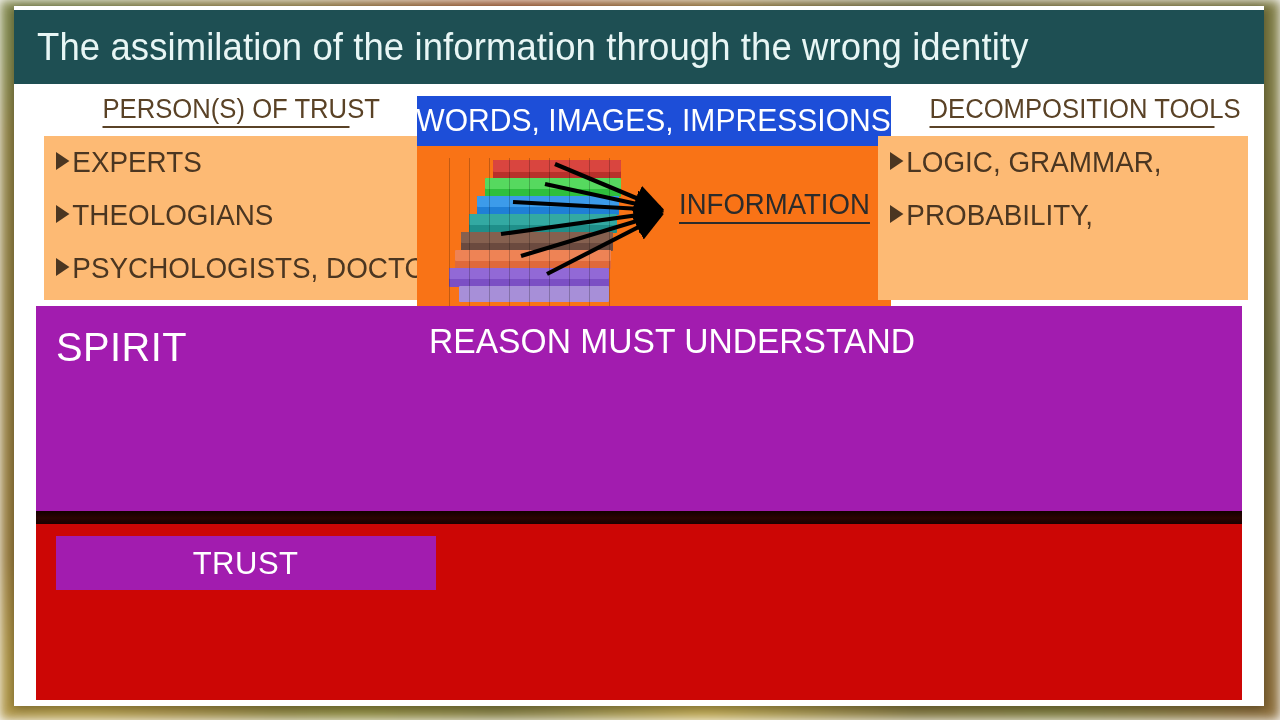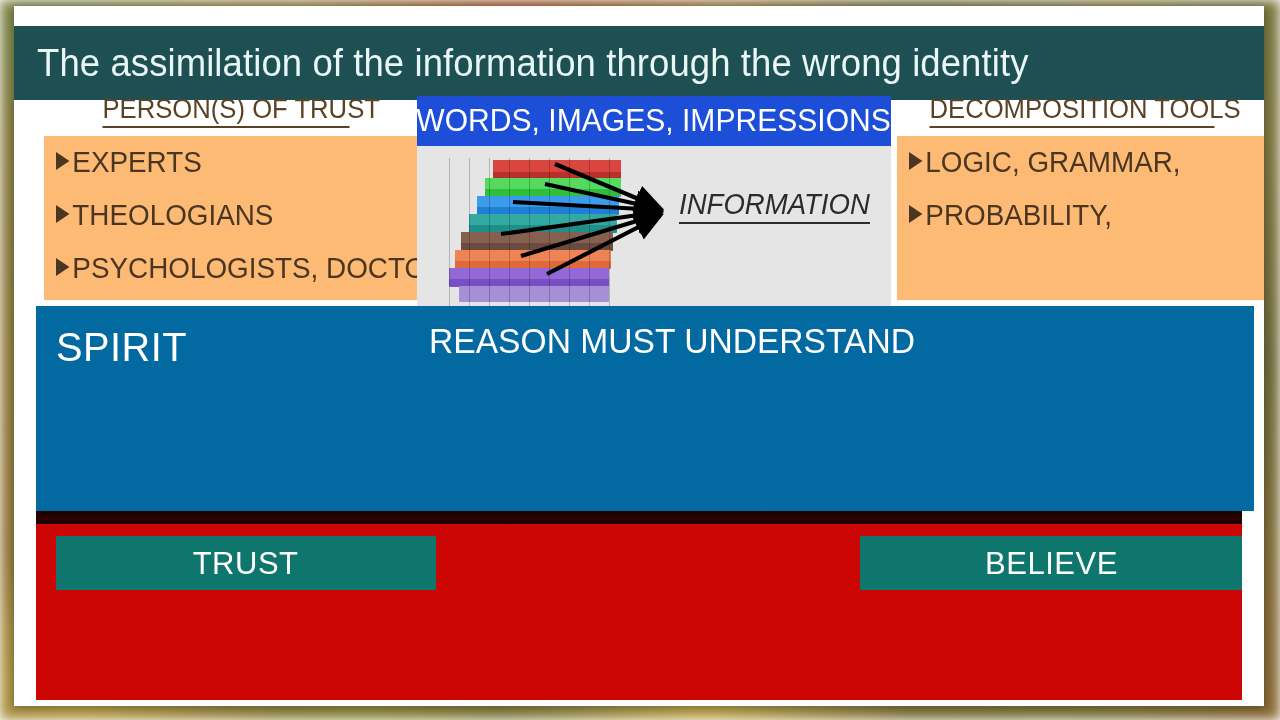--- a/index.html
+++ b/index.html
@@ -42,21 +42,20 @@
 
   
   #title-bar {
     position: absolute;
     left: 0; top: 4px;
     width: 1250px;
     height: 74px;
     background: #1e4f53;
     display: flex;
     align-items: center;
-    margin-top: 16px;
   }
   #title-text {
     color: #e8f6f5;
     font-size: 38px;
     font-weight: 400;
     letter-spacing: 0.1px;
     padding-left: 24px;
     white-space: nowrap;
     transform: scaleX(0.96);
     transform-origin: left center;
@@ -118,22 +117,21 @@
     letter-spacing: 0px;
     white-space: nowrap;
     transform: scaleX(0.97);
   }
 
   
   #center-figure {
     position: absolute;
     left: 403px; top: 140px;
     width: 474px; height: 160px;
-    background: #e5e5e5;
-    font-style: italic;
+    background: #f97316;
   }
   #cube-wrap {
     position: absolute;
     left: 24px; top: 4px;
     width: 210px; height: 155px;
   }
   .cube-layer {
     position: absolute;
     height: 19px;
     border-radius: 1px;
@@ -153,22 +151,21 @@
     position: absolute;
     left: 0; top: 0;
     width: 474px; height: 160px;
   }
 
   
   #body-panel {
     position: absolute;
     left: 22px; top: 300px;
     width: 1206px; height: 205px;
-    background: #0369a1;
-    padding-left: 12px;
+    background: #a21caf;
   }
   #spirit-text {
     position: absolute;
     left: 20px; top: 18px;
     color: #ffffff;
     font-size: 41px;
     letter-spacing: 0.5px;
     transform: scaleX(0.97);
     transform-origin: left center;
   }
@@ -193,21 +190,21 @@
   
   #lower-panel {
     position: absolute;
     left: 22px; top: 518px;
     width: 1206px; height: 176px;
     background: #cc0605;
   }
 
   .action-button {
     position: absolute;
-    background: #0f766e;
+    background: #a21caf;
     display: flex;
     align-items: center;
     justify-content: center;
   }
   .action-button span {
     color: #ffffff;
     font-size: 32px;
     letter-spacing: 0.5px;
     transform: scaleX(0.97);
   }
@@ -345,21 +342,21 @@
         <line x1="104" y1="110" x2="243" y2="68"></line>
         <line x1="130" y1="128" x2="243" y2="70"></line>
       </g>
     </svg>
 
     <div id="info-label">INFORMATION</div>
   </div>
 
   <div class="col-head" style="left:908px; top:88px; width:300px;">DECOMPOSITION TOOLS</div>
 
-  <div class="cream-panel" style="left:864px; top:130px; width:370px; height:164px;margin-left:19px;">
+  <div class="cream-panel" style="left:864px; top:130px; width:370px; height:164px;">
     <div class="bullet-row" style="position:absolute; left:12px; top:12px;">
       <span class="bullet-tri"></span>
       <span>LOGIC, GRAMMAR,</span>
     </div>
     <div class="bullet-row" style="position:absolute; left:12px; top:65px;">
       <span class="bullet-tri"></span>
       <span>PROBABILITY,</span>
     </div>
   </div>
 
@@ -367,20 +364,17 @@
     <div id="spirit-text">SPIRIT</div>
     <div id="reason-text">REASON MUST UNDERSTAND</div>
   </div>
 
   <div id="dark-divider"></div>
 
   <div id="lower-panel">
     <div class="action-button" style="left:20px; top:12px; width:380px; height:54px;">
       <span>TRUST</span>
     </div>
-    <div class="action-button" style="left:824px; top:12px; width:382px; height:54px;">
-      <span>BELIEVE</span>
-    </div>
   </div>
 
 
   <div id="slide-inner-edge"></div>
 </div>
 
 </body></html>

